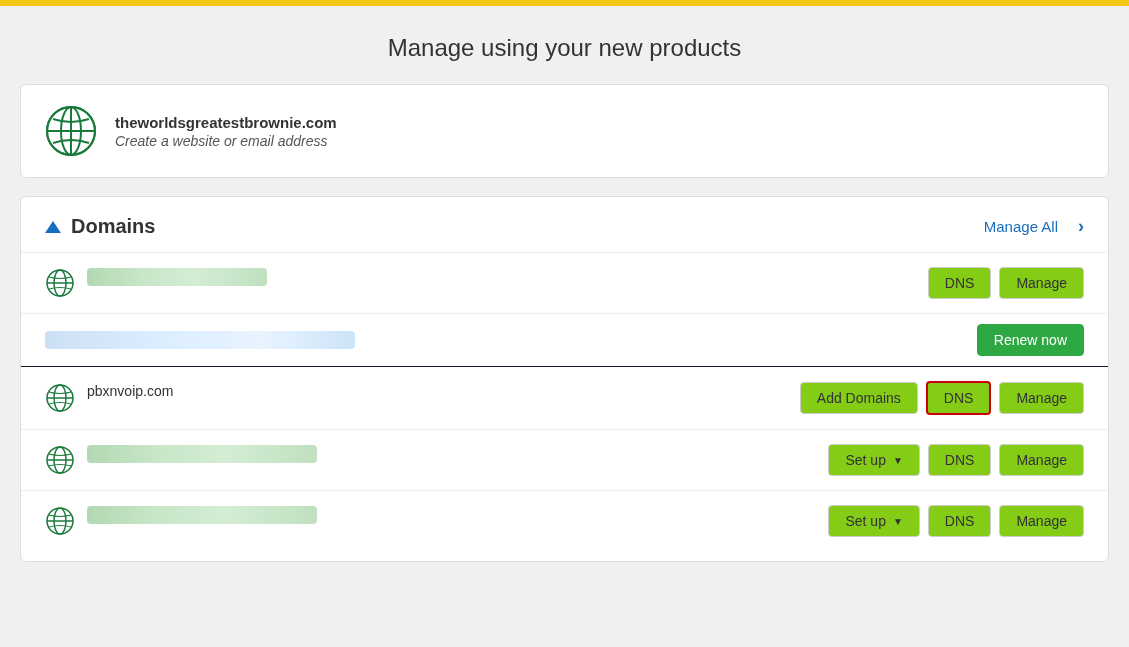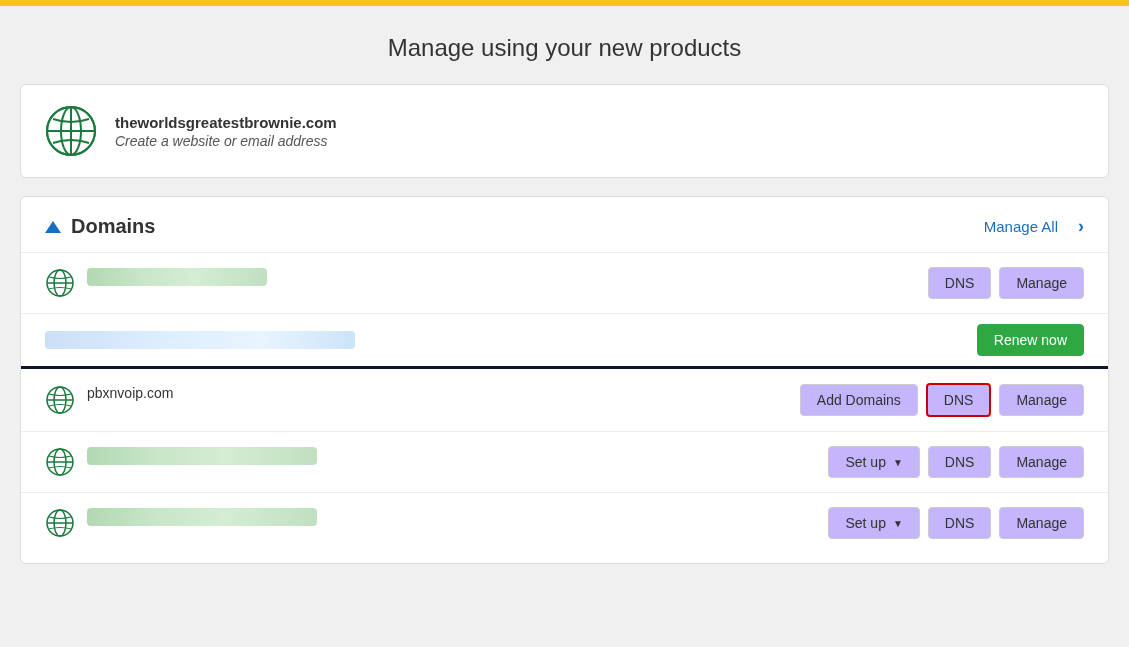--- a/index.html
+++ b/index.html
@@ -123,21 +123,21 @@
       background: linear-gradient(90deg, #cce0f5 0%, #ddeeff 40%, #e8f4ff 70%, #cce4f8 100%);
       display: inline-block;
     }
     .btn {
       padding: 7px 16px;
       border-radius: 4px;
       font-size: 14px;
       cursor: pointer;
       font-weight: 500;
       border: 1px solid #ccc;
-      background: #c4b5fd;
+      background: #84cc16;
       color: #333;
       white-space: nowrap;
     }
     .btn-green {
       background: #2ea843;
       color: #fff;
       border: 1px solid #2ea843;
     }
     .btn-highlighted {
       border: 2px solid #cc0000;
@@ -153,21 +153,21 @@
     }
     .domain-text {
       font-size: 14px;
       color: #333;
       font-weight: 500;
     }
     .renew-row {
       display: flex;
       align-items: center;
       padding: 10px 24px 10px 24px;
-      border-bottom: 3px solid #0f172a;
+      border-bottom: 1px solid #0f172a;
       justify-content: center;
     }
   </style>
 </head>
 <body>
 
 <div class="top-bar"></div>
 
 <h1 class="page-title">Manage using your new products</h1>
 

